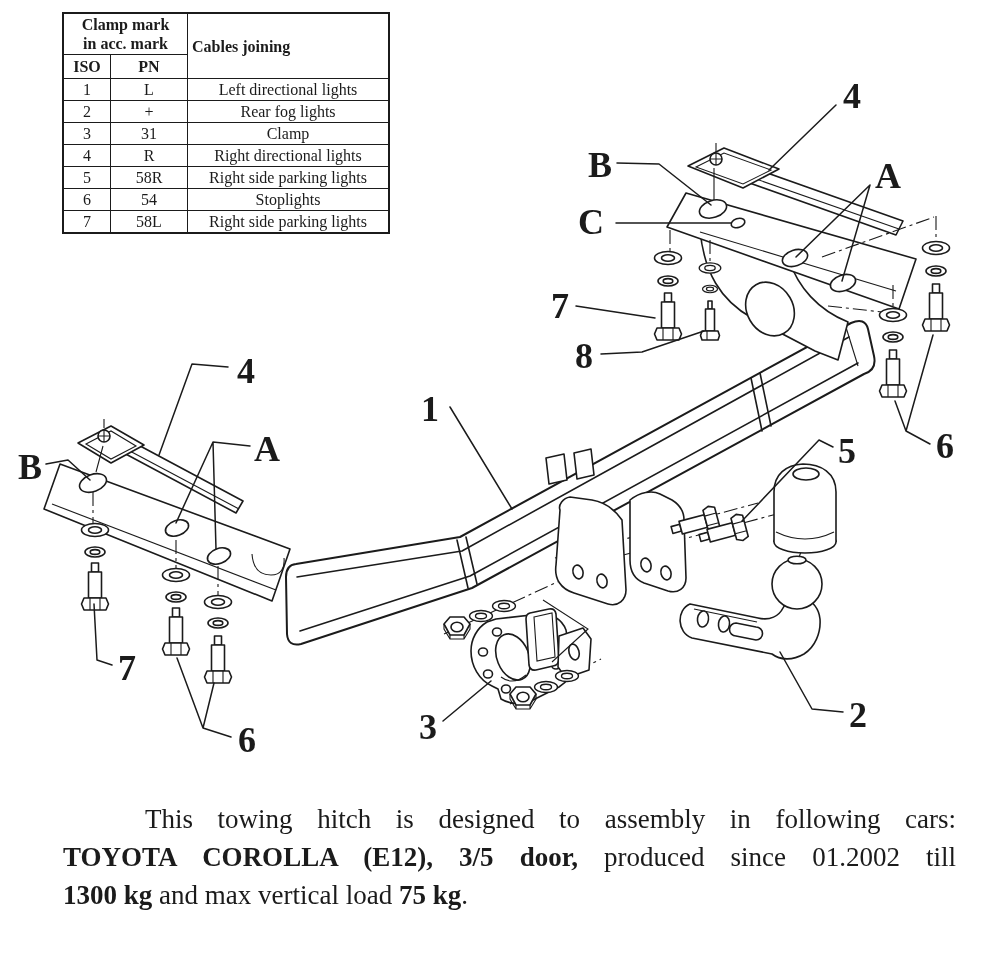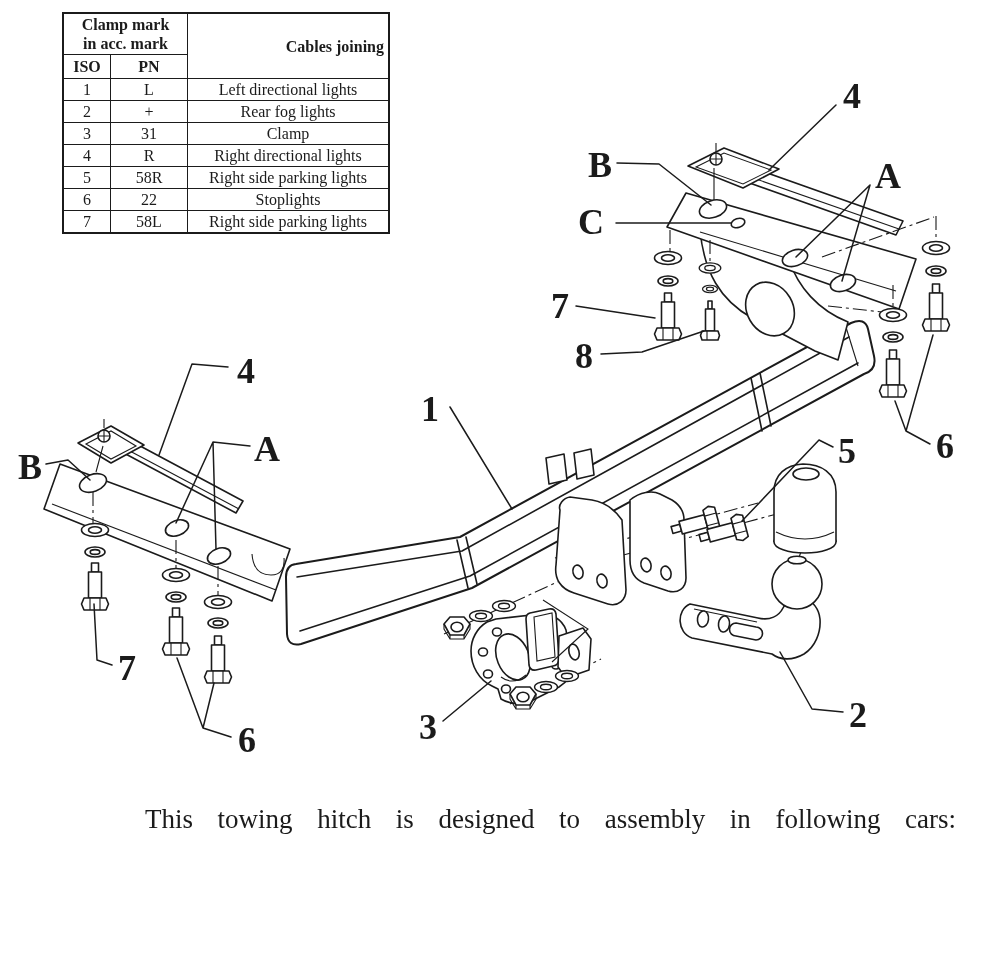--- a/index.html
+++ b/index.html
@@ -47,21 +47,21 @@
 </head>
 <body>
 
 <table class="clamp-table">
   <thead>
     <tr>
       <th colspan="2">
         <span>Clamp mark</span><br>
         <span>in acc. mark</span>
       </th>
-      <th rowspan="2" class="col-cab" style="text-align:right">Cables joining</th>
+      <th rowspan="2" class="col-cab" style="text-align:left">Cables joining</th>
     </tr>
     <tr>
       <th class="col-iso">ISO</th>
       <th class="col-pn">PN</th>
     </tr>
   </thead>
   <tbody>
       <tr>
         <td class="col-iso">1</td>
         <td class="col-pn">L</td>
@@ -82,21 +82,21 @@
         <td class="col-pn">R</td>
         <td class="col-cab">Right directional lights</td>
       </tr>
       <tr>
         <td class="col-iso">5</td>
         <td class="col-pn">58R</td>
         <td class="col-cab">Right side parking lights</td>
       </tr>
       <tr>
         <td class="col-iso">6</td>
-        <td class="col-pn">22</td>
+        <td class="col-pn">54</td>
         <td class="col-cab">Stoplights</td>
       </tr>
       <tr>
         <td class="col-iso">7</td>
         <td class="col-pn">58L</td>
         <td class="col-cab">Right side parking lights</td>
       </tr>
     </tbody>
 </table>
 
@@ -309,13 +309,15 @@
       <div class="callout" style="left: 30px; top: 407px;">B</div>
       <div class="callout" style="left: 127px; top: 608px;">7</div>
       <div class="callout" style="left: 247px; top: 680px;">6</div>
       <div class="callout" style="left: 428px; top: 667px;">3</div>
       <div class="callout" style="left: 858px; top: 655px;">2</div>
     </div>
 </div>
 
 <div class="description">
     <div class="desc-line just ind"><span>This towing hitch is designed to assembly in following cars:</span></div>
+    <div class="desc-line just"><b>TOYOTA COROLLA (E12), 3/5 door,</b><span> produced since 01.2002 till</span></div>
+    <div class="desc-line"><b>1300 kg</b><span> and max vertical load </span><b>75 kg</b><span>.</span></div>
   </div>
 
 </body></html>

